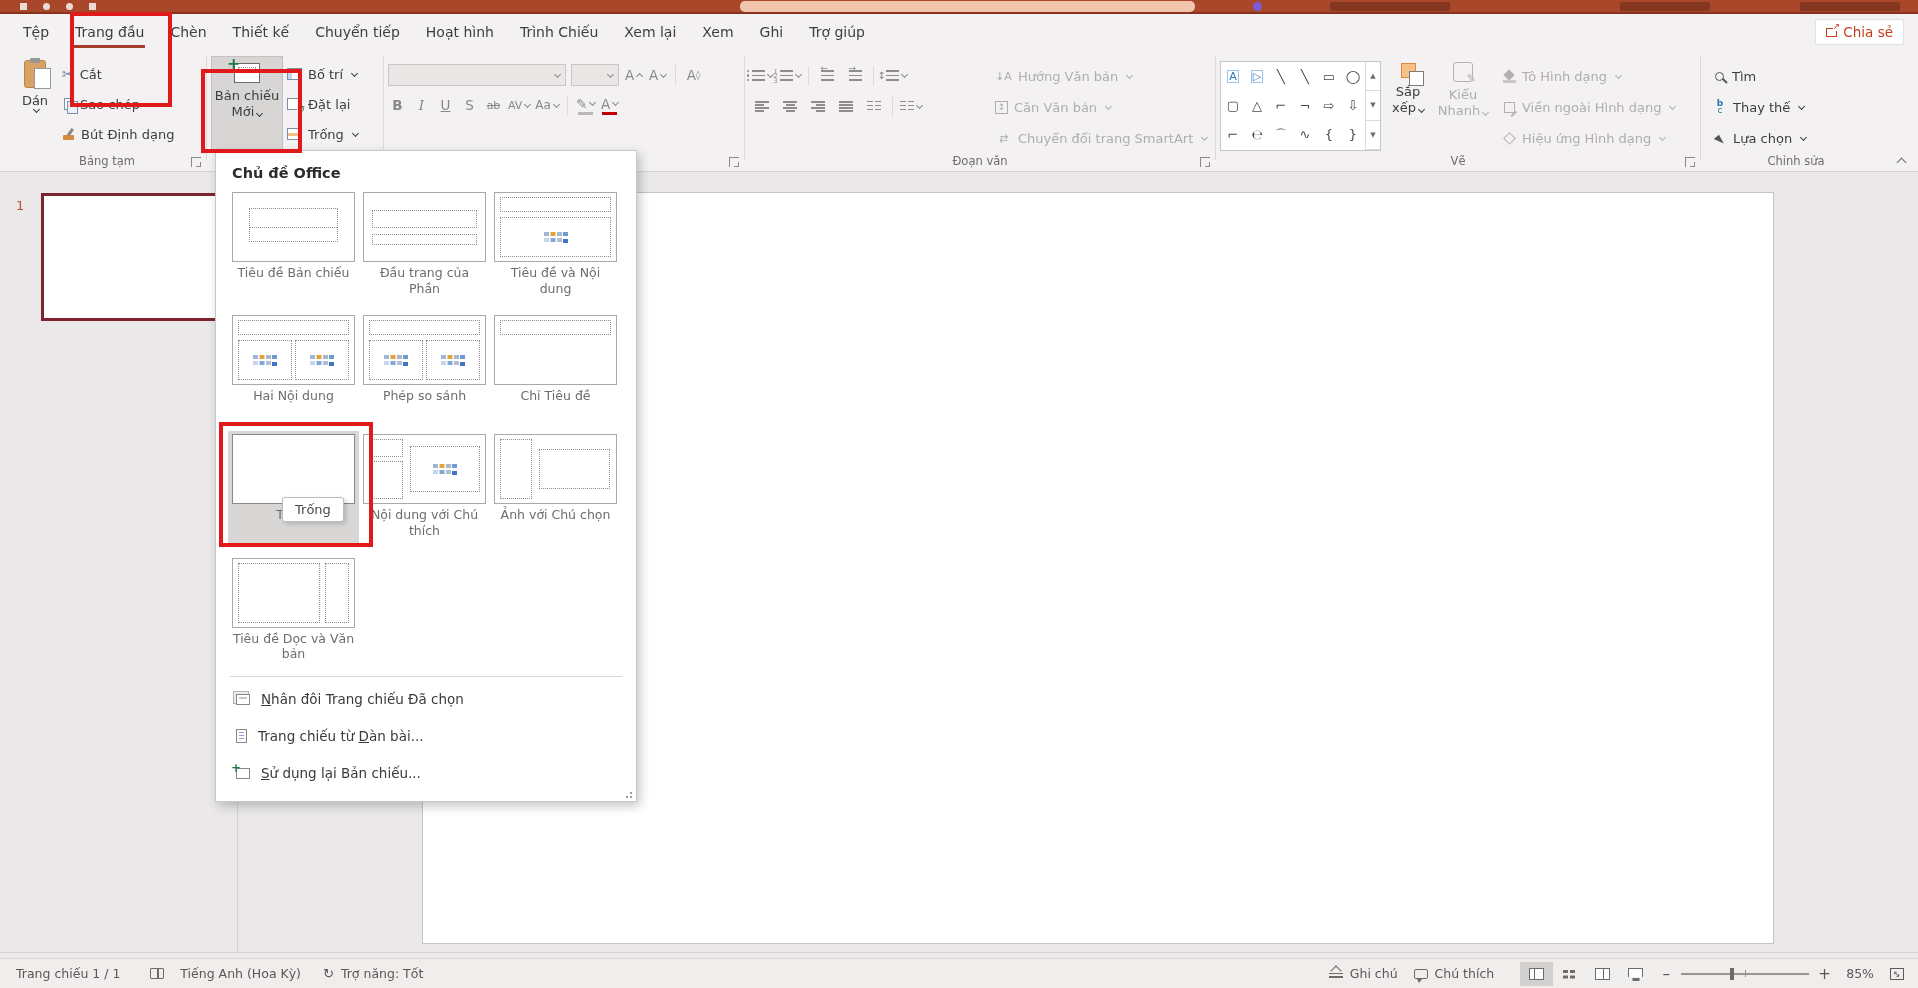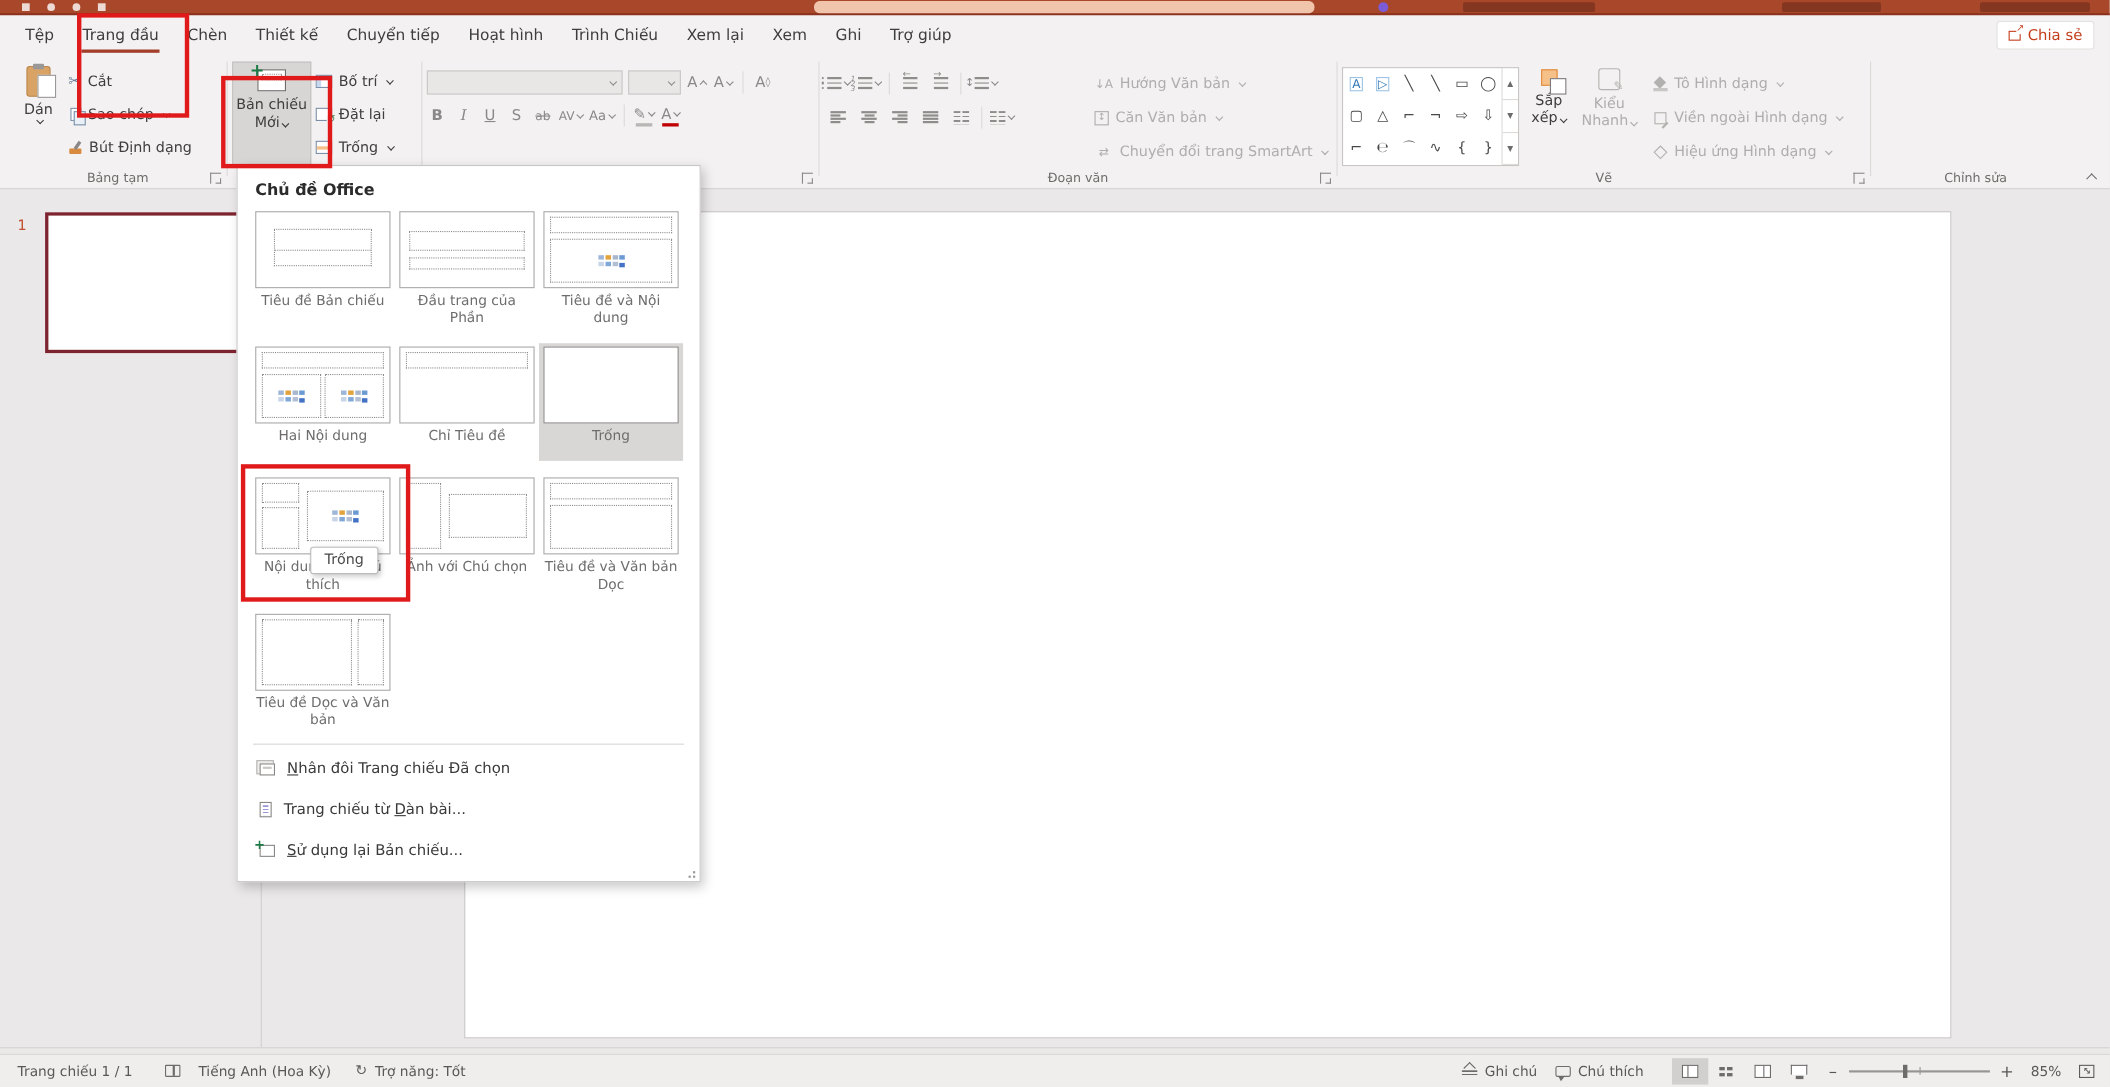--- a/index.html
+++ b/index.html
@@ -514,20 +514,39 @@
             <span>Hiệu ứng Hình dạng</span>
             <span class="chev"></span>
           </div>
       </div>
       <span class="grp-label">Vẽ</span>
       <span class="launcher"></span>
     </div>
     <div class="gsep"></div>
 
     <div class="grp" style="width:190px">
+      <div class="lblcol" style="margin-left:4px">
+        <div class="sbtn">
+            <span class="ic-find"></span>
+            <span>Tìm</span>
+          </div>
+        <div class="sbtn">
+            <span class="ic-replace">
+              <b>b</b>
+              <s>c</s>
+            </span>
+            <span>Thay thế</span>
+            <span class="chev"></span>
+          </div>
+        <div class="sbtn">
+            <span class="ic-select"></span>
+            <span>Lựa chọn</span>
+            <span class="chev"></span>
+          </div>
+      </div>
       <span class="grp-label">Chỉnh sửa</span>
     </div>
 
     <span class="ribbon-collapse"></span>
   </div>
 
   <div class="main">
     <div class="panel-divider"></div>
     <span class="slide-num">1</span>
     <div class="slide-thumb"></div>
@@ -568,20 +587,32 @@
             </div>
             <div class="d half hr ctr">
               <span class="icons6"></span>
             </div>
           </div>
           <div class="lbl">Hai Nội dung</div>
         </div>
         <div class="cell">
           <div class="thumb">
             <div class="d bar"></div>
+            <div class="d half hl ctr">
+              <span class="icons6"></span>
+            </div>
+            <div class="d half hr ctr">
+              <span class="icons6"></span>
+            </div>
+          </div>
+          <div class="lbl">Phép so sánh</div>
+        </div>
+        <div class="cell">
+          <div class="thumb">
+            <div class="d bar"></div>
           </div>
           <div class="lbl">Chỉ Tiêu đề</div>
         </div>
         <div class="cell sel">
           <div class="thumb"></div>
           <div class="lbl">Trống</div>
         </div>
         <div class="cell">
           <div class="thumb">
             <div class="d cs1"></div>
@@ -591,27 +622,20 @@
             </div>
           </div>
           <div class="lbl">Nội dung với Chú thích</div>
         </div>
         <div class="cell">
           <div class="thumb">
             <div class="d ps1"></div>
             <div class="d pbody"></div>
           </div>
           <div class="lbl">Ảnh với Chú chọn</div>
-        </div>
-        <div class="cell">
-          <div class="thumb">
-            <div class="d bar"></div>
-            <div class="d body"></div>
-          </div>
-          <div class="lbl">Tiêu đề và Văn bản Dọc</div>
         </div>
         <div class="cell">
           <div class="thumb">
             <div class="d vbody"></div>
             <div class="d vbar"></div>
           </div>
           <div class="lbl">Tiêu đề Dọc và Văn bản</div>
         </div>
       </div>
     <div class="dd-sep"></div>

